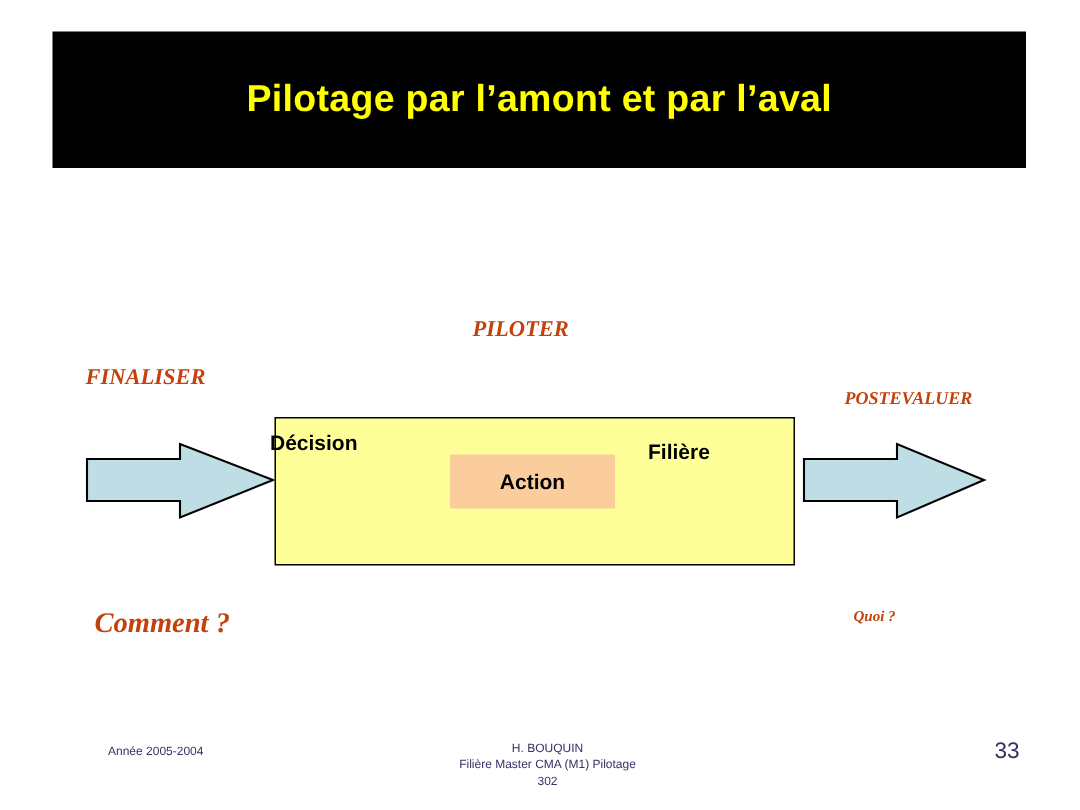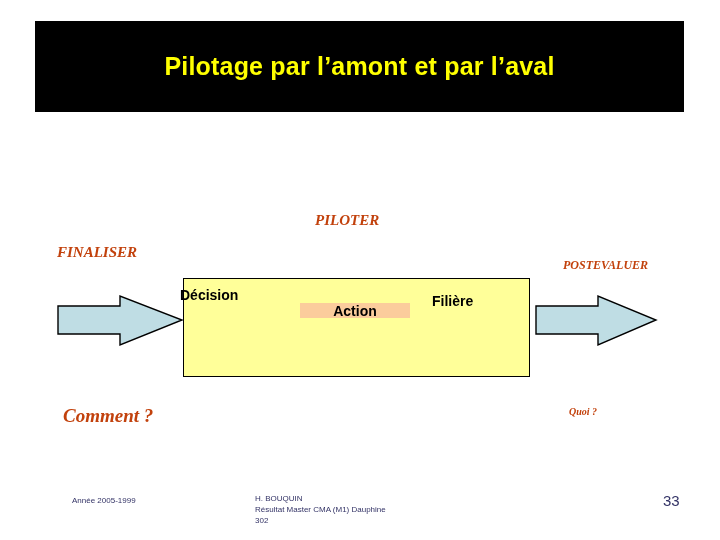--- a/index.html
+++ b/index.html
@@ -93,21 +93,21 @@
     border: 1px solid #000000;
     box-sizing: border-box;
   }
 
   
   #action-box {
     position: absolute;
     left: 300px;
     top: 303px;
     width: 110px;
-    height: 15px;
+    height: 36px;
     background: #fbcc9c;
     display: flex;
     align-items: center;
     justify-content: center;
   }
   #action-label {
     font-family: "Liberation Sans", sans-serif;
     font-size: 14px;
     font-weight: bold;
     color: #000000;
@@ -150,20 +150,21 @@
     white-space: pre;
   }
   #footer-year {
     left: 72px;
     top: 496px;
   }
   #footer-center {
     left: 255px;
     top: 494px;
     width: 220px;
+    text-align: center;
     line-height: 1.35;
     white-space: normal;
   }
   #footer-page {
     left: 663px;
     top: 492px;
     font-size: 15px;
     color: #333366;
   }
 </style>
@@ -198,19 +199,19 @@
   <div class="inner-lbl" id="label-decision">Décision</div>
   <div class="inner-lbl" id="label-resultat">Filière</div>
 
   <div class="lbl" id="label-piloter">PILOTER</div>
   <div class="lbl" id="label-finaliser">FINALISER</div>
   <div class="lbl" id="label-postevaluer">POSTEVALUER</div>
   <div class="lbl" id="label-comment">Comment ?</div>
   <div class="lbl" id="label-quoi">Quoi ?</div>
 </div>
 
-<div class="footer-txt" id="footer-year">Année 2005-1999</div>
+<div class="footer-txt" id="footer-year">Année 2005-2004</div>
 <div class="footer-txt" id="footer-center">
   <div>H. BOUQUIN</div>
-  <div>Résultat Master CMA  (M1) Dauphine</div>
+  <div>Filière Master CMA  (M1) Pilotage</div>
   <div>302</div>
 </div>
 <div class="footer-txt" id="footer-page">33</div>
 
 </body></html>

